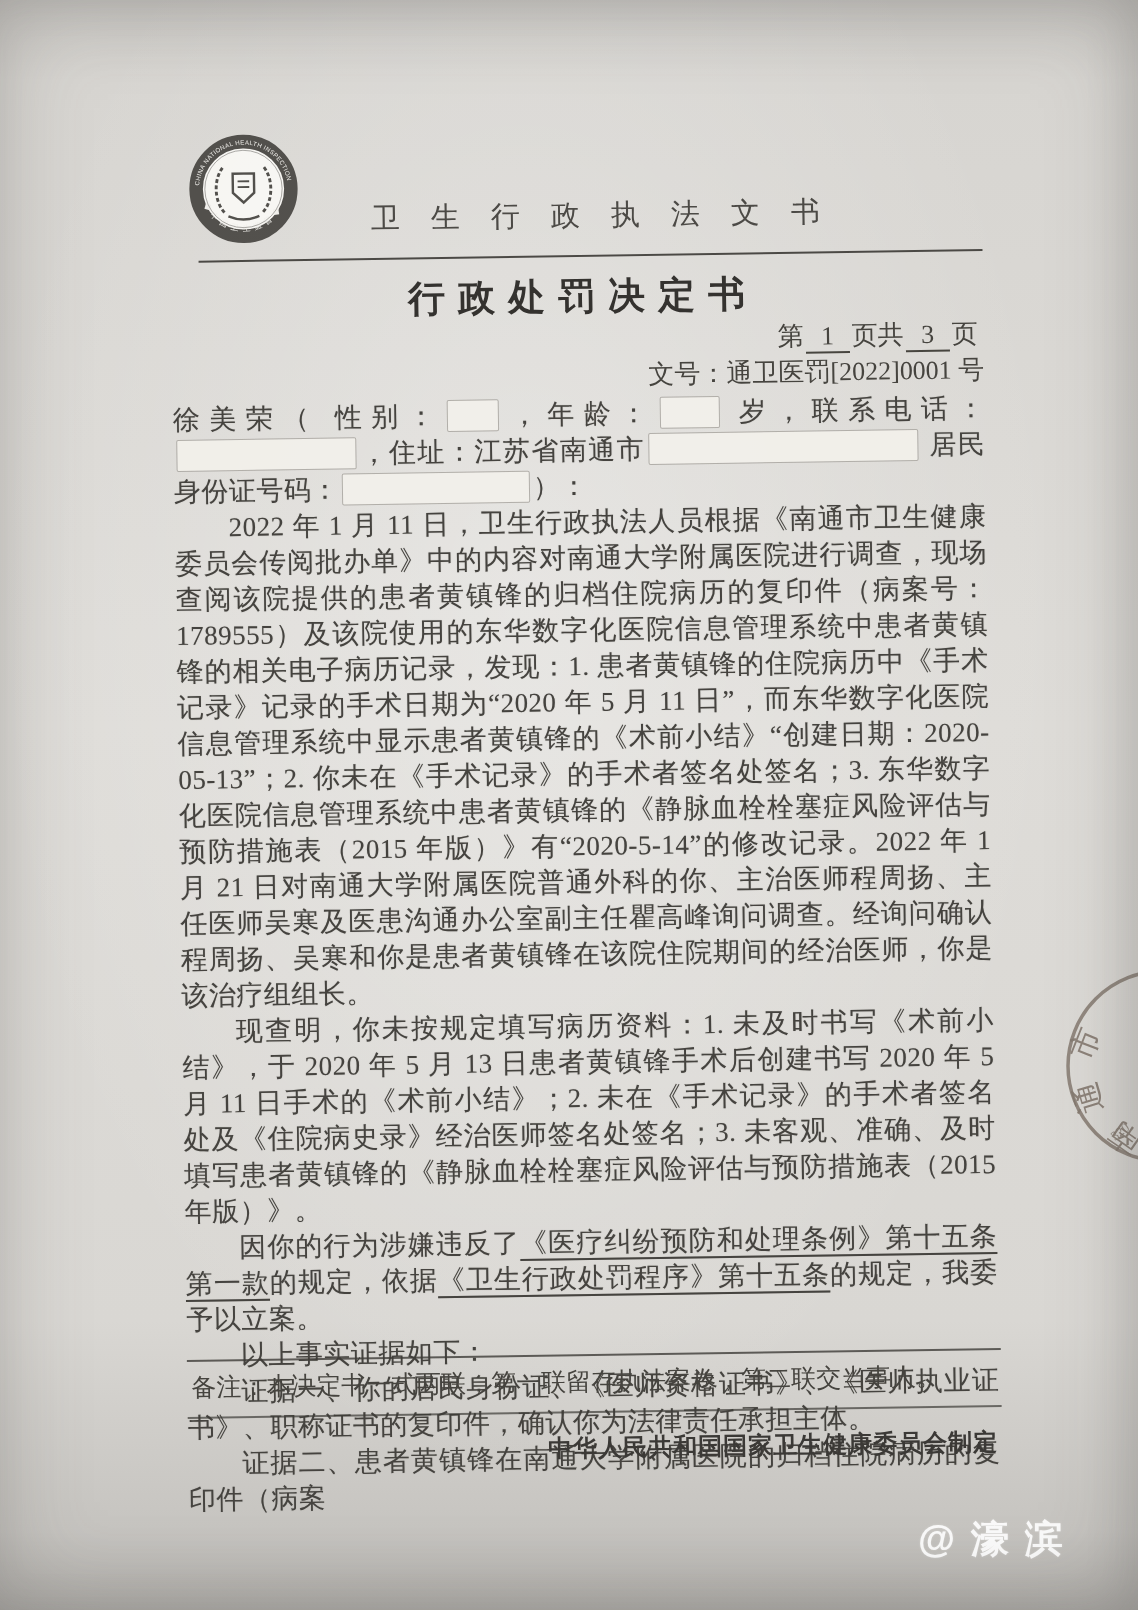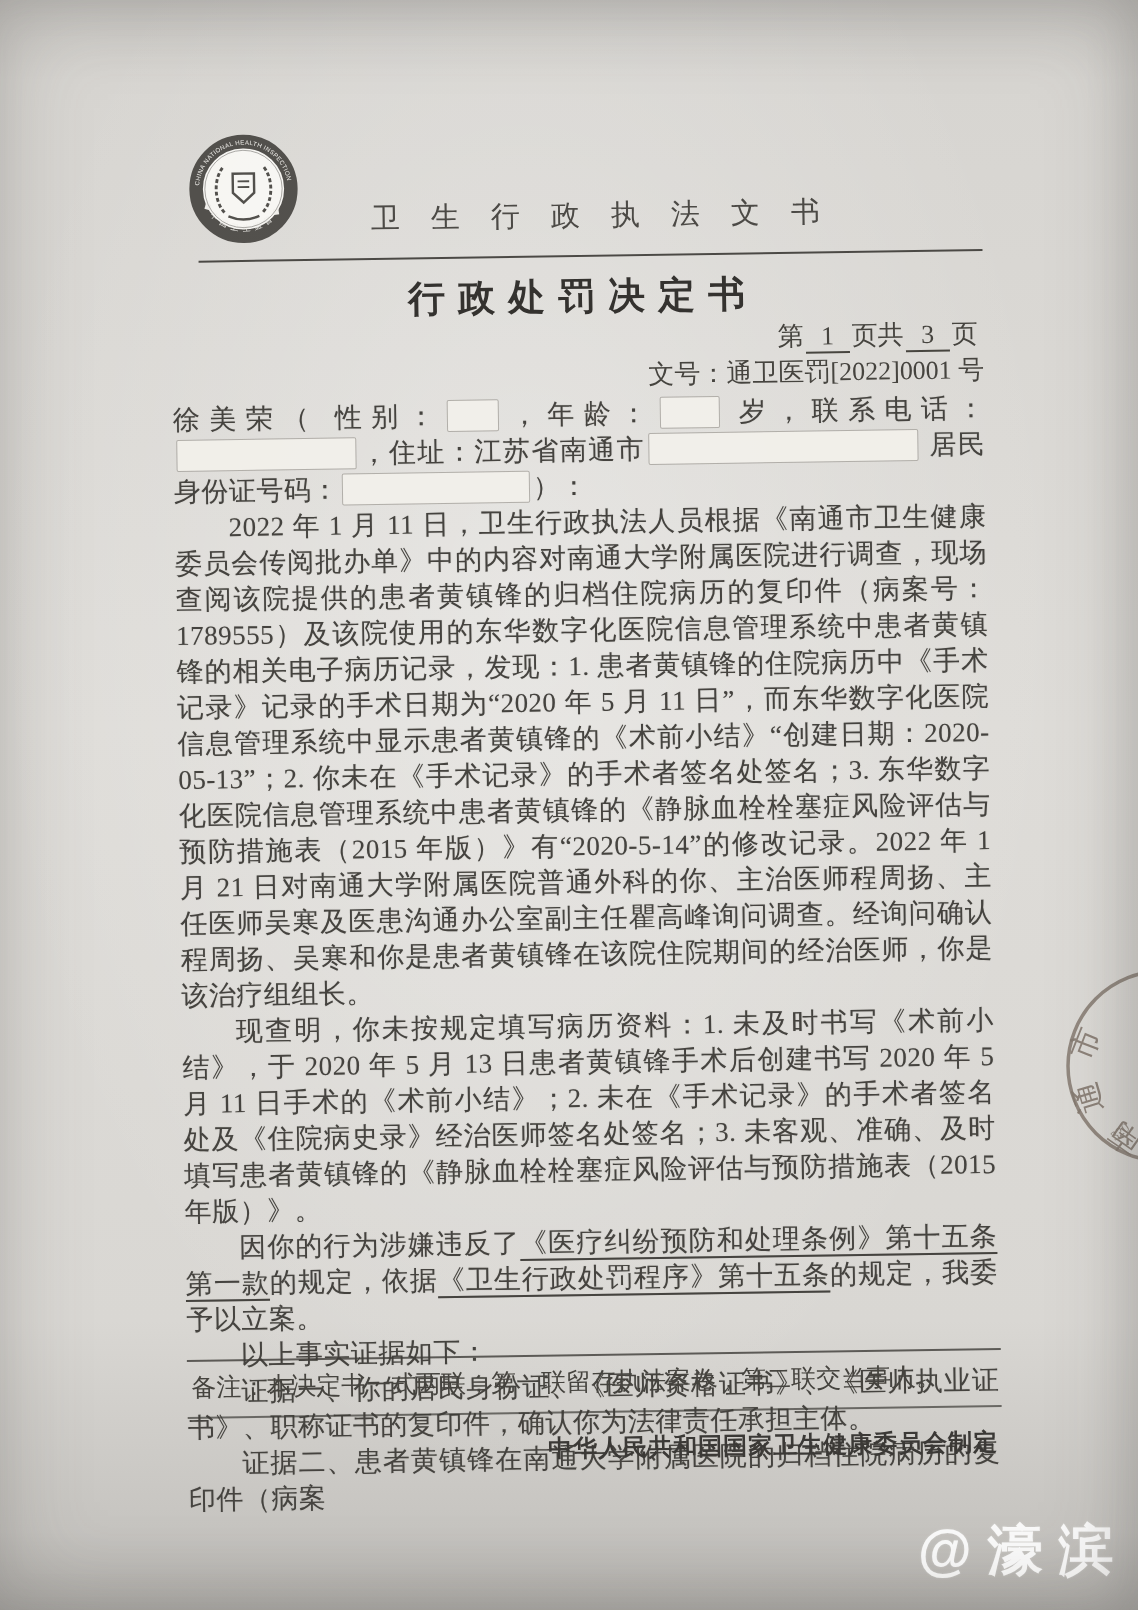--- a/index.html
+++ b/index.html
@@ -60,21 +60,21 @@
   }
   .issuer{
     position:absolute;top:1432px;left:360px;
     font-family:"Liberation Sans","DejaVu Sans",sans-serif;
     font-size:24px;font-weight:700;color:#3b3936;white-space:nowrap;letter-spacing:1px;
   }
   .stamp{position:absolute;left:1053px;top:956px;width:220px;height:220px;opacity:.8;}
   .watermark{
     position:absolute;left:918px;top:1514px;
     font-family:"Liberation Sans","DejaVu Sans",sans-serif;
-    font-size:55px;font-weight:700;color:#ffffff;opacity:.93;
+    font-size:38px;font-weight:700;color:#ffffff;opacity:.93;
     letter-spacing:16px;white-space:nowrap;
     text-shadow:0 0 2px rgba(255,255,255,0.4);
   }
 </style>
 </head>
 <body>
 
 <div class="paper">
   <div class="content">
 

